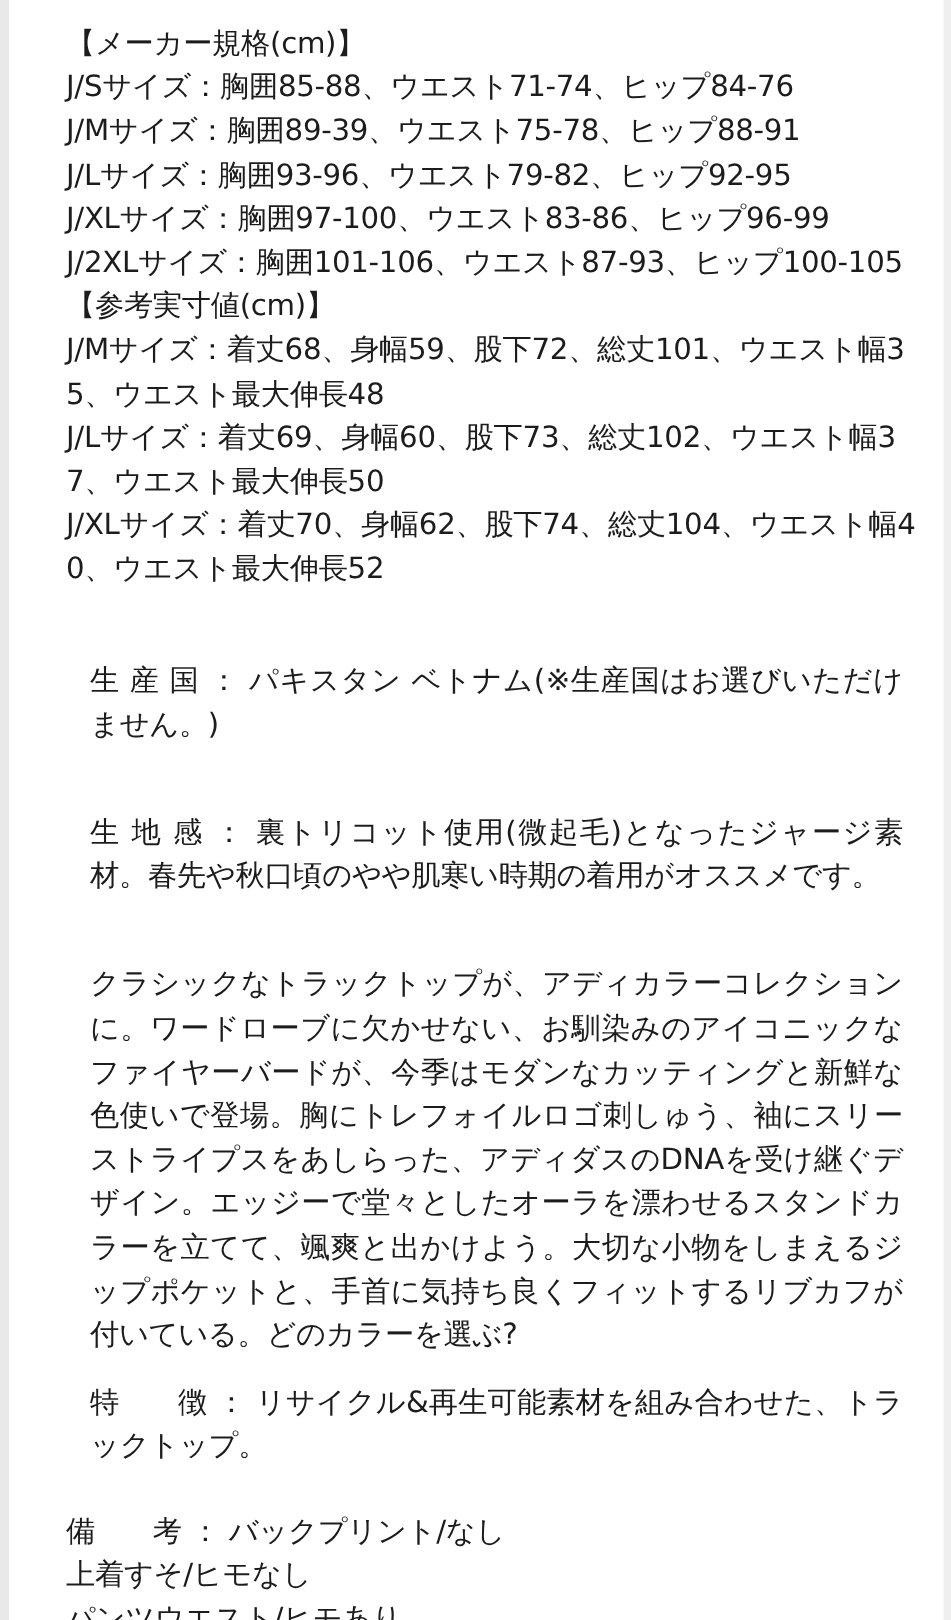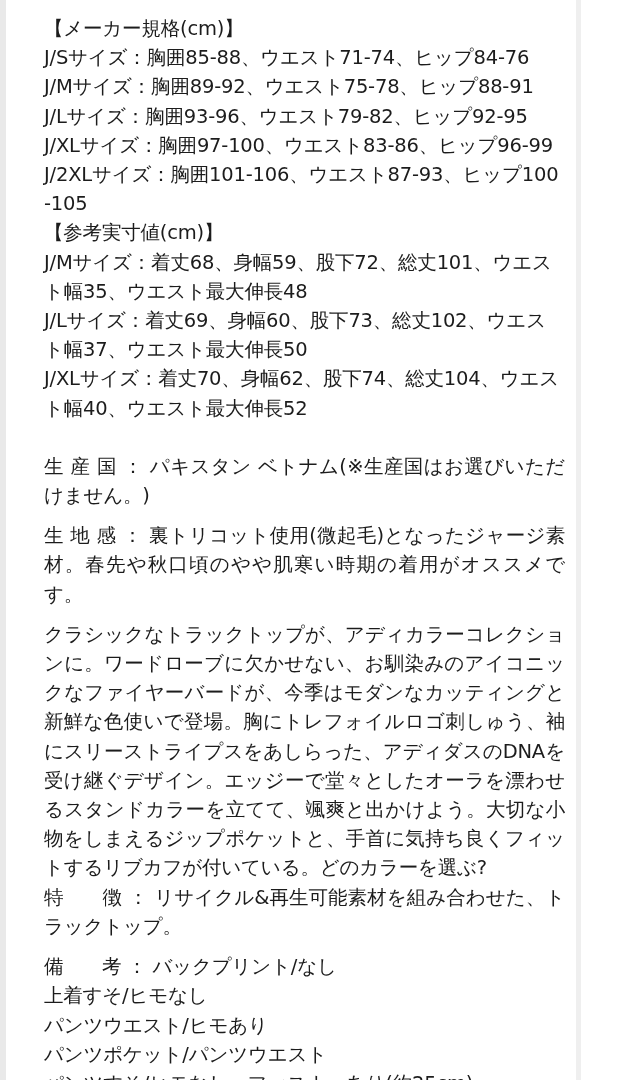--- a/index.html
+++ b/index.html
@@ -9,21 +9,21 @@
   }
   body {
     width: 634px;
     height: 1080px;
     font-family: "DejaVu Sans", "Liberation Sans", sans-serif;
     color: #1c1c1c;
     overflow: hidden;
   }
   .page {
     position: relative;
-    width: 581px;
+    width: 634px;
     height: 1080px;
     background: #ffffff;
     box-sizing: border-box;
     padding: 14px 16px 0 44px;
   }
   .edge-left {
     position: absolute;
     left: 0;
     top: 0;
     width: 6px;
@@ -50,34 +50,34 @@
   }
   .spacer-sm { height: 11px; }
   .spacer-md { height: 29px; }
   .para {
     font-size: 19.5px;
     line-height: 29.2px;
     letter-spacing: -0.2px;
     text-align: justify;
     text-justify: inter-character;
     word-break: break-all;
-    margin: 0;
+    margin: 16px;
   }
 </style>
 </head>
 <body>
 
 <div class="page">
   <div class="edge-left"></div>
   <div class="edge-right"></div>
 
   <div class="block">
     <div class="line">【メーカー規格(cm)】</div>
     <div class="line">J/Sサイズ：胸囲85-88、ウエスト71-74、ヒップ84-76</div>
-    <div class="line">J/Mサイズ：胸囲89-92、ウエスト75-78、ヒップ88-91</div>
+    <div class="line">J/Mサイズ：胸囲89-39、ウエスト75-78、ヒップ88-91</div>
     <div class="line">J/Lサイズ：胸囲93-96、ウエスト79-82、ヒップ92-95</div>
     <div class="line">J/XLサイズ：胸囲97-100、ウエスト83-86、ヒップ96-99</div>
     <div class="line">J/2XLサイズ：胸囲101-106、ウエスト87-93、ヒップ100-105</div>
   </div>
 
   <div class="block">
     <div class="line">【参考実寸値(cm)】</div>
     <div class="line">J/Mサイズ：着丈68、身幅59、股下72、総丈101、ウエスト幅35、ウエスト最大伸長48</div>
     <div class="line">J/Lサイズ：着丈69、身幅60、股下73、総丈102、ウエスト幅37、ウエスト最大伸長50</div>
     <div class="line">J/XLサイズ：着丈70、身幅62、股下74、総丈104、ウエスト幅40、ウエスト最大伸長52</div>

